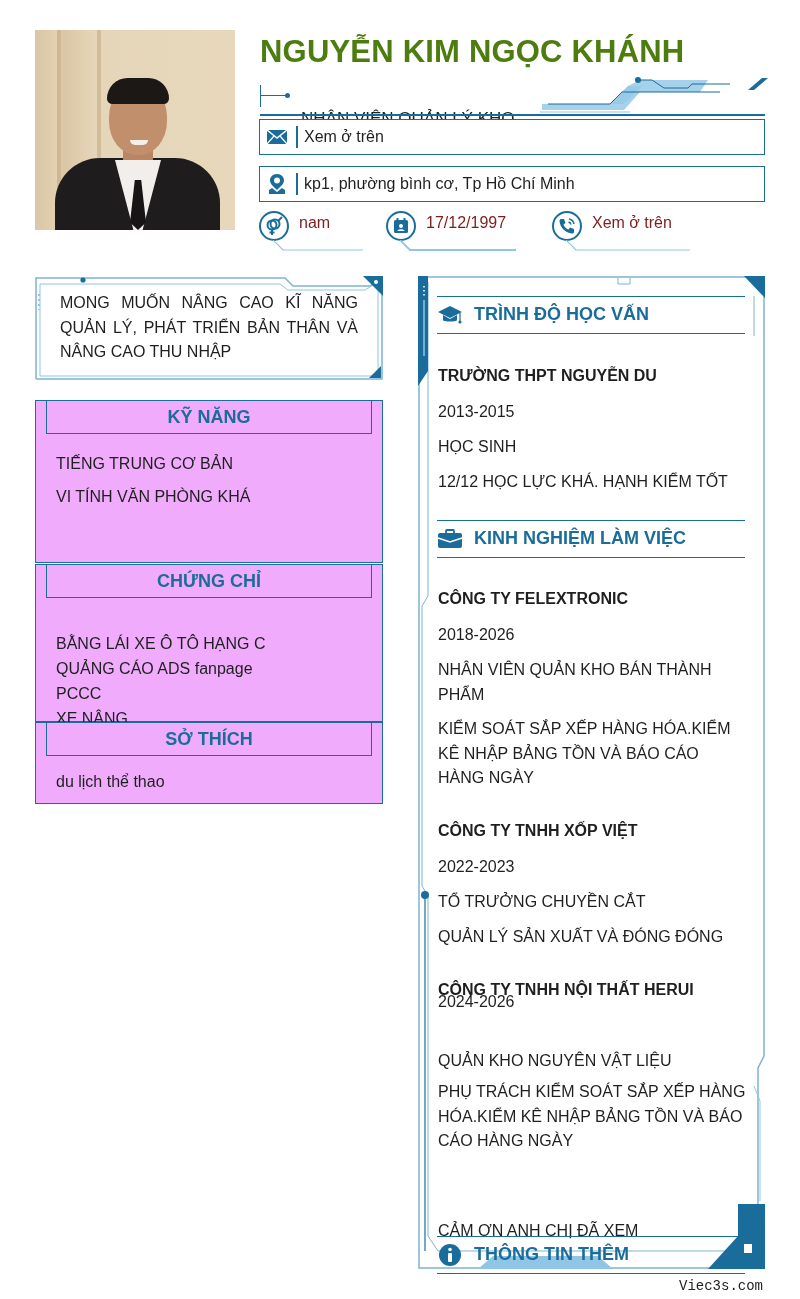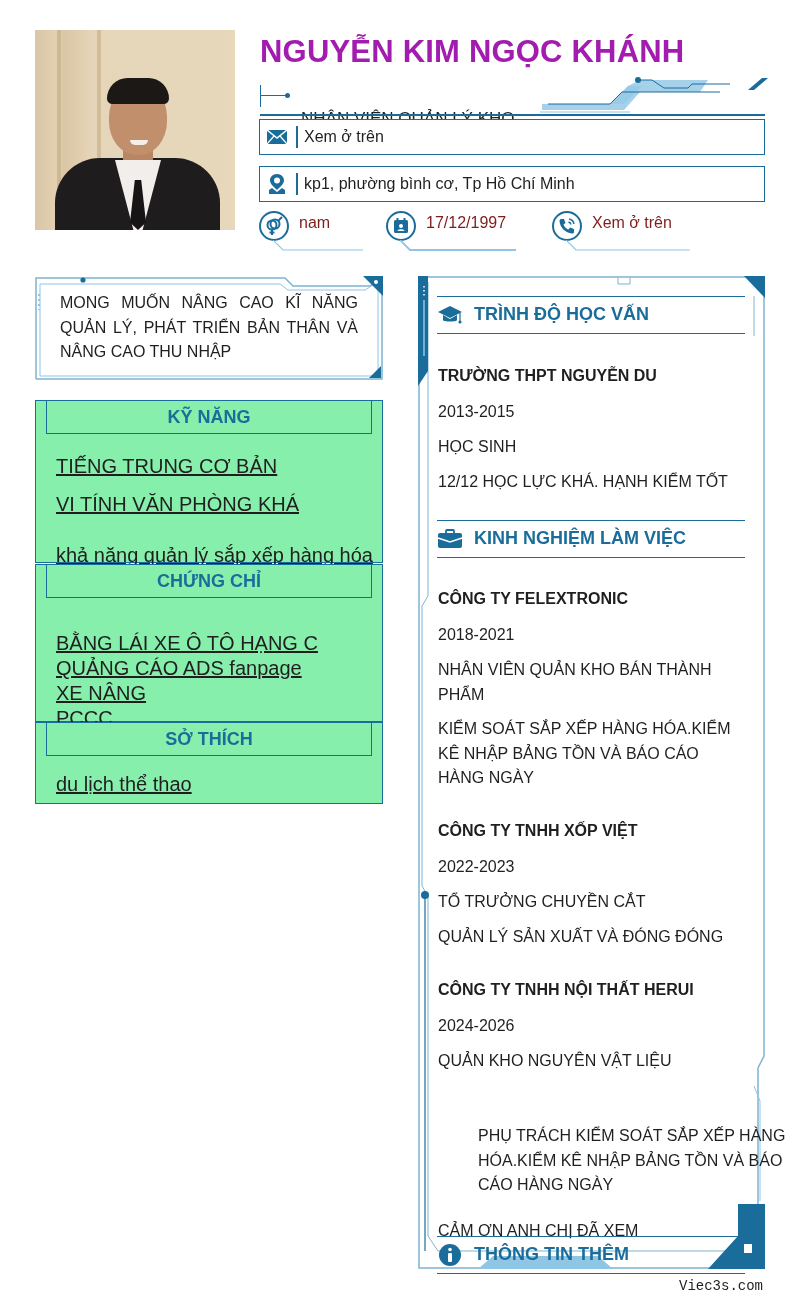--- a/index.html
+++ b/index.html
@@ -11,21 +11,21 @@
     .photo .pillar1 { position: absolute; left: 22px; top: 0; width: 4px; height: 200px; background: #cdb892; }
     .photo .pillar2 { position: absolute; left: 62px; top: 0; width: 4px; height: 200px; background: #d2bd98; }
     .photo .suit { position: absolute; left: 20px; top: 128px; width: 165px; height: 90px; background: #1e1c1c; border-radius: 45px 45px 0 0; }
     .photo .shirt { position: absolute; left: 80px; top: 130px; width: 46px; height: 70px; background: #f2eeec; clip-path: polygon(0 0,100% 0,60% 100%,40% 100%); }
     .photo .tie { position: absolute; left: 95px; top: 150px; width: 16px; height: 50px; background: #161414; clip-path: polygon(30% 0,70% 0,100% 85%,50% 100%,0 85%); }
     .photo .neck { position: absolute; left: 88px; top: 108px; width: 30px; height: 30px; background: #b98664; }
     .photo .face { position: absolute; left: 74px; top: 55px; width: 58px; height: 70px; background: #c28f6c; border-radius: 45% 45% 48% 48%; }
     .photo .hair { position: absolute; left: 72px; top: 48px; width: 62px; height: 26px; background: #1c1816; border-radius: 30px 30px 8px 8px; }
     .photo .smile { position: absolute; left: 95px; top: 110px; width: 18px; height: 5px; background: #f4efe9; border-radius: 0 0 8px 8px; }
 
-    .name { position: absolute; left: 260px; top: 34px; font-size: 31px; font-weight: 700; color: #a21caf; letter-spacing: 0.2px; }
+    .name { position: absolute; left: 260px; top: 34px; font-size: 31px; font-weight: 700; color: #4d7c0f; letter-spacing: 0.2px; }
     .jobline { position: absolute; left: 260px; top: 85px; height: 22px; width: 30px; }
     .jobline .v { position: absolute; left: 0; top: 0; width: 1px; height: 22px; background: #1a6d9a; }
     .jobline .h { position: absolute; left: 0; top: 10px; width: 26px; height: 1px; background: #1a6d9a; }
     .jobline .dot { position: absolute; left: 25px; top: 8px; width: 5px; height: 5px; border-radius: 50%; background: #1a6d9a; }
     .jobtitle { position: absolute; left: 301px; top: 86px; font-size: 17px; color: #1f1f1f; margin-top: 23px; }
     .deco { position: absolute; left: 540px; top: 74px; }
     .header-rule { position: absolute; left: 260px; top: 114px; width: 505px; height: 1.5px; background: #1a6d9a; }
 
     .field { position: absolute; left: 259px; width: 506px; height: 36px; border: 1.5px solid #1a6d9a; background: #fff; }
     .field .ico { position: absolute; left: 5px; top: 5px; width: 24px; height: 24px; }
@@ -34,24 +34,24 @@
 
     .mini { position: absolute; top: 207px; height: 45px; }
     .mini .circ { position: absolute; left: 0; top: 4px; width: 30px; height: 30px; border-radius: 50%; border: 2px solid #1a6d9a; background: #fff; display: flex; align-items: center; justify-content: center; }
     .mini .txt { position: absolute; left: 40px; top: 7px; font-size: 16px; color: #7f1d1d; white-space: nowrap; }
     .mini .ul { position: absolute; top: 33px; height: 12px; }
 
     
     .objective { position: absolute; left: 35px; top: 276px; width: 376px; height: 104px; padding-left: 32px; }
     .objective .txt { position: absolute; left: 25px; top: 15px; width: 298px; font-size: 16px; line-height: 24.5px; text-align: justify; color: #1f1f1f; }
 
-    .lbox { position: absolute; left: 35px; width: 348px; border: 1.5px solid #1a6d9a; background: #86efac; }
+    .lbox { position: absolute; left: 35px; width: 348px; border: 1.5px solid #1a6d9a; background: #f0abfc; }
     .lbox .head { position: absolute; left: 10px; top: 0; width: 326px; height: 33px; border: 1.5px solid #1a6d9a; border-top: none; text-align: center; font-size: 18px; font-weight: 700; color: #1a6d9a; line-height: 33px; }
     .lbox .items { position: absolute; left: 20px; }
-    .lbox .item { font-size: 20px; color: #1f1f1f; text-decoration: underline; }
+    .lbox .item { font-size: 16px; color: #1f1f1f; }
 
     
     .rpanel { position: absolute; left: 418px; top: 276px; width: 347px; height: 993px; }
     .rsec-head { position: absolute; left: 437px; width: 308px; height: 38px; border-top: 1.5px solid #1a6d9a; border-bottom: 1.5px solid #1a6d9a; }
     .rsec-head .ico { position: absolute; left: 0; top: 7px; width: 26px; height: 22px; }
     .rsec-head .title { position: absolute; left: 37px; top: 7px; font-size: 18px; font-weight: 700; color: #1a6d9a; white-space: nowrap; }
     .rtext { position: absolute; left: 438px; width: 310px; font-size: 16px; color: #1f1f1f; line-height: 24.5px; }
     .rtext.b { font-weight: 700; }
 
     .footer { position: absolute; right: 37px; top: 1278px; font-family: "Liberation Mono", "DejaVu Sans Mono", monospace; font-size: 14px; color: #1f1f1f; }
@@ -165,31 +165,30 @@
     <polygon points="346,90 346,102 334,102" fill="#1a6d9a"></polygon>
   </svg>
   <div class="txt">MONG MUỐN NÂNG CAO KĨ NĂNG QUẢN LÝ, PHÁT TRIỂN BẢN THÂN VÀ NÂNG CAO THU NHẬP</div>
 </div>
 
 <div class="lbox" style="top:400px; height:163px;">
   <div class="head">KỸ NĂNG</div>
   <div class="items" style="top:54px;">
     <div class="item" style="margin-bottom:15px;">TIẾNG TRUNG CƠ BẢN</div>
     <div class="item" style="margin-bottom:28px;">VI TÍNH VĂN PHÒNG KHÁ</div>
-    <div class="item">khả năng quản lý sắp xếp hàng hóa tốt</div>
   </div>
 </div>
 
 <div class="lbox" style="top:564px; height:158px;">
   <div class="head">CHỨNG CHỈ</div>
   <div class="items" style="top:66px; line-height:25px;">
     <div class="item">BẰNG LÁI XE Ô TÔ HẠNG C</div>
     <div class="item">QUẢNG CÁO ADS fanpage</div>
+    <div class="item">PCCC</div>
     <div class="item">XE NÂNG</div>
-    <div class="item">PCCC</div>
   </div>
 </div>
 
 <div class="lbox" style="top:722px; height:82px;">
   <div class="head">SỞ THÍCH</div>
   <div class="items" style="top:50px;">
     <div class="item">du lịch thể thao</div>
   </div>
 </div>
 
@@ -227,33 +226,33 @@
 <div class="rsec-head" style="top:520px;">
   <svg class="ico" viewBox="0 0 26 22">
       <rect x="9" y="2" width="8" height="4" rx="1" fill="none" stroke="#1a6d9a" stroke-width="1.8"></rect>
       <rect x="1" y="5" width="24" height="15" rx="2" fill="#1a6d9a"></rect>
       <polyline points="1,10 13,14 25,10" fill="none" stroke="#fff" stroke-width="1.5"></polyline>
     </svg>
   <div class="title">KINH NGHIỆM LÀM VIỆC</div>
 </div>
 
 <div class="rtext b" style="top:587px;">CÔNG TY FELEXTRONIC</div>
-<div class="rtext" style="top:623px;">2018-2021</div>
+<div class="rtext" style="top:623px;">2018-2026</div>
 <div class="rtext" style="top:658px;">NHÂN VIÊN QUẢN KHO BÁN THÀNH PHẨM</div>
 <div class="rtext" style="top:717px;">KIỂM SOÁT SẮP XẾP HÀNG HÓA.KIỂM KÊ NHẬP BẢNG TỒN VÀ BÁO CÁO HÀNG NGÀY</div>
 
 <div class="rtext b" style="top:819px;">CÔNG TY TNHH XỐP VIỆT</div>
 <div class="rtext" style="top:855px;">2022-2023</div>
 <div class="rtext" style="top:890px;">TỔ TRƯỞNG CHUYỀN CẮT</div>
 <div class="rtext" style="top:925px;">QUẢN LÝ SẢN XUẤT VÀ ĐÓNG ĐÓNG</div>
 
 <div class="rtext b" style="top:978px;">CÔNG TY TNHH NỘI THẤT HERUI</div>
-<div class="rtext" style="top:1014px;">2024-2026</div>
+<div class="rtext" style="top:990px;">2024-2026</div>
 <div class="rtext" style="top:1049px;">QUẢN KHO NGUYÊN VẬT LIỆU</div>
-<div class="rtext" style="top:1124px;margin-left:40px;">PHỤ TRÁCH KIỂM SOÁT SẮP XẾP HÀNG HÓA.KIỂM KÊ NHẬP BẢNG TỒN VÀ BÁO CÁO HÀNG NGÀY</div>
+<div class="rtext" style="top:1080px;">PHỤ TRÁCH KIỂM SOÁT SẮP XẾP HÀNG HÓA.KIỂM KÊ NHẬP BẢNG TỒN VÀ BÁO CÁO HÀNG NGÀY</div>
 
 <div class="rsec-head" style="top:1236px;">
   <svg class="ico" viewBox="0 0 26 22">
       <circle cx="13" cy="11" r="11" fill="#1a6d9a"></circle>
       <circle cx="13" cy="5.5" r="1.8" fill="#fff"></circle>
       <rect x="11" y="9" width="4" height="9" rx="1" fill="#fff"></rect>
     </svg>
   <div class="title">THÔNG TIN THÊM</div>
 </div>
 <div class="rtext" style="top:1219px;">CẢM ƠN ANH CHỊ ĐÃ XEM</div>

